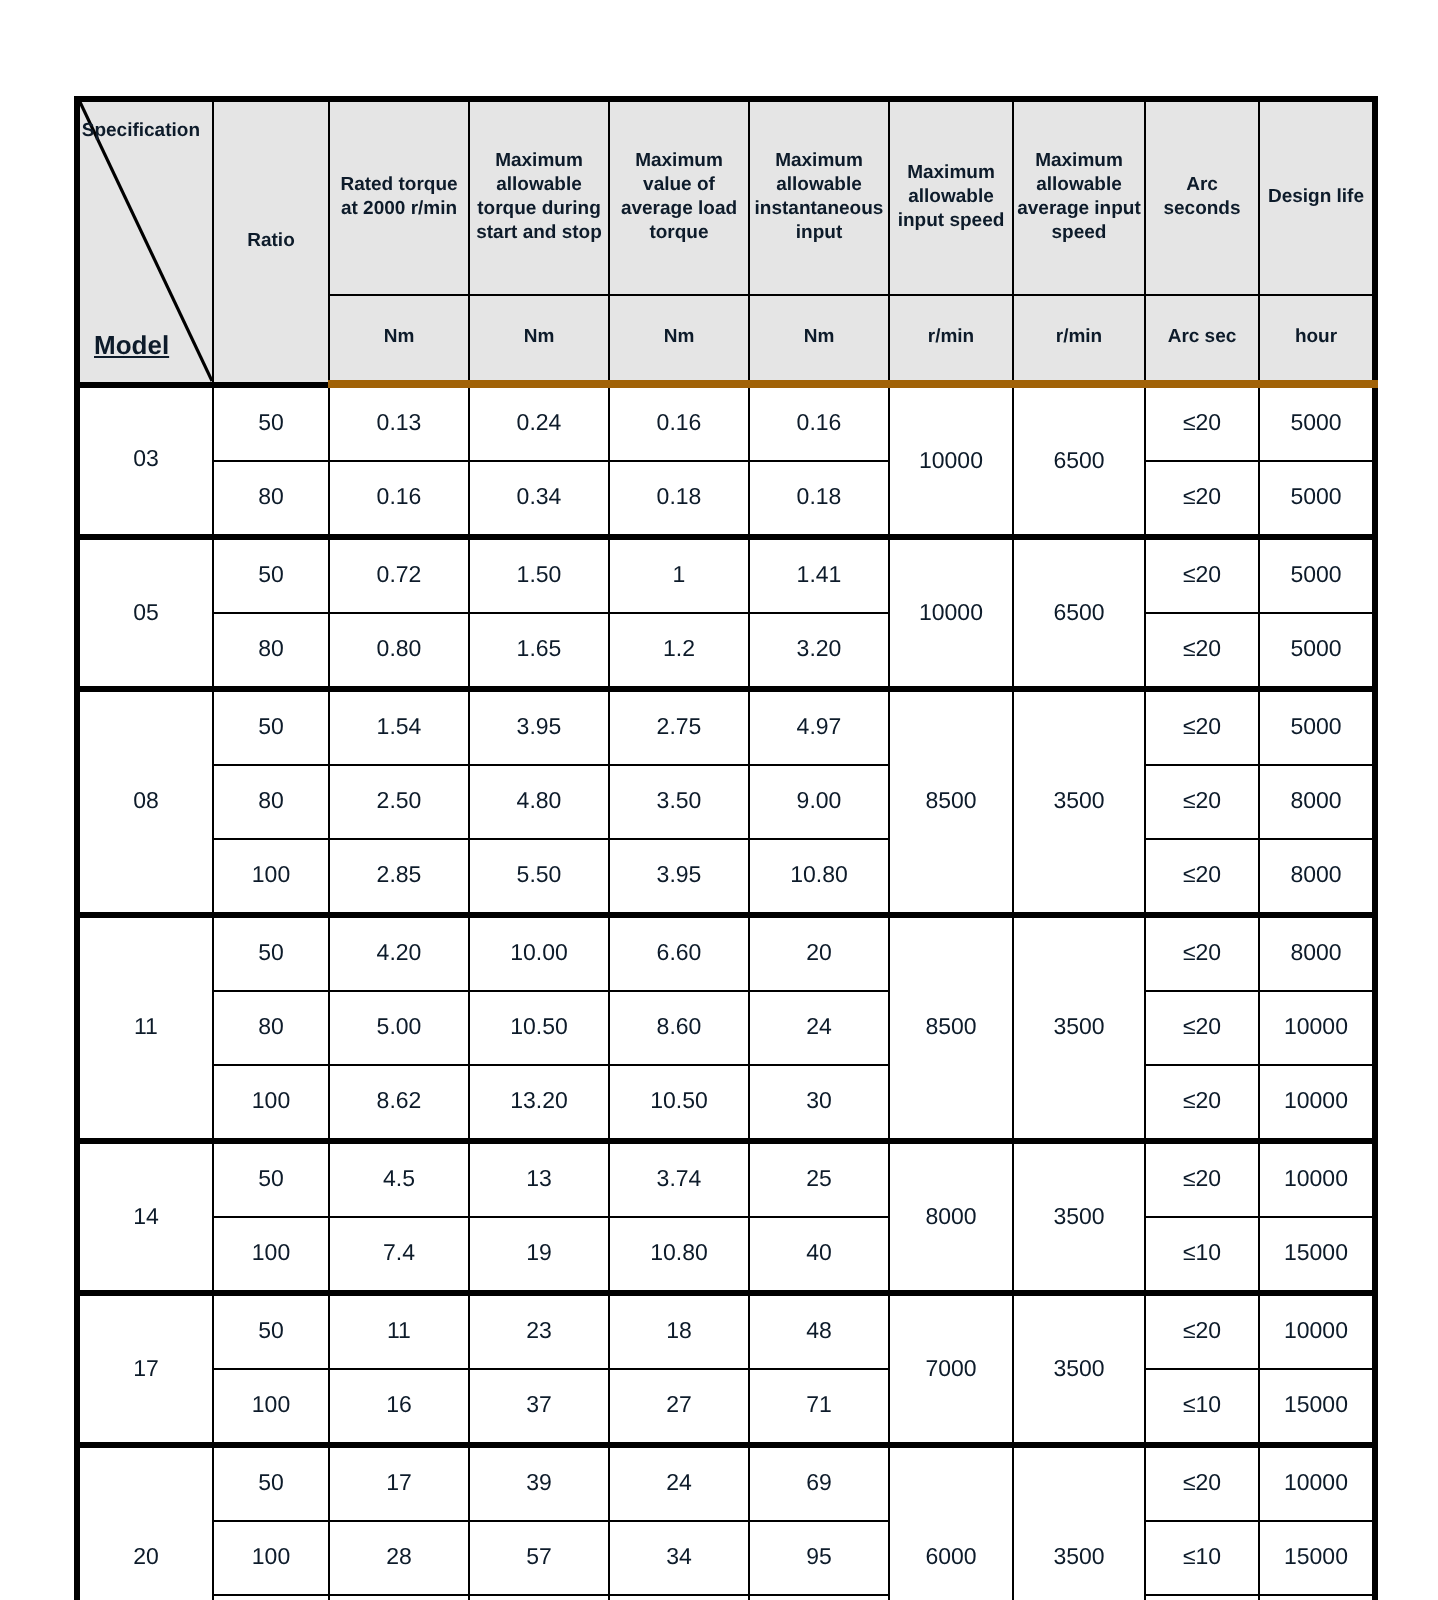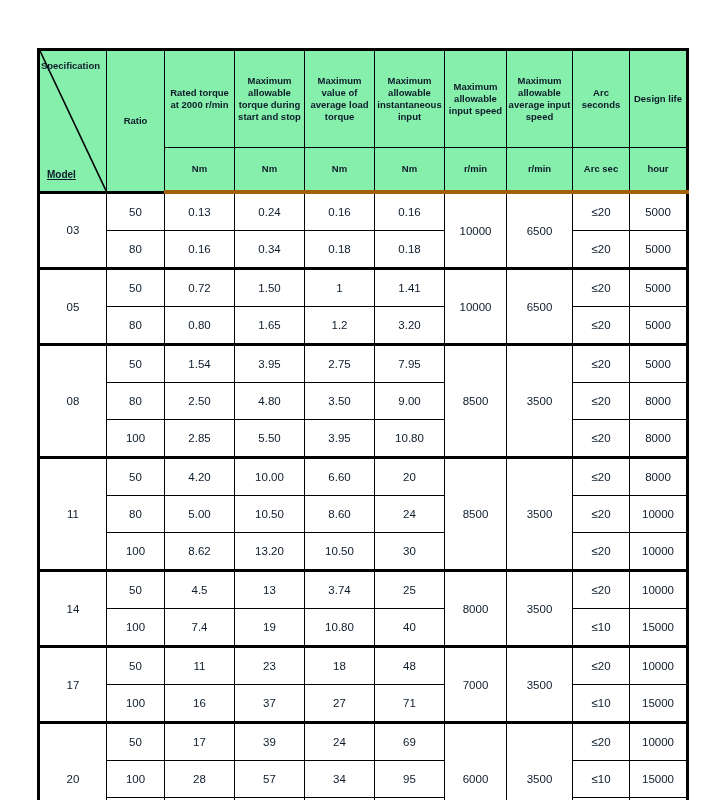--- a/index.html
+++ b/index.html
@@ -33,21 +33,21 @@
     border: 1.5px solid #000000;
     text-align: center;
     vertical-align: middle;
     font-size: 11.5px;
     color: #0d1b2a;
     padding: 0;
   }
 
   
   tr.hdr-main td, tr.hdr-unit td {
-    background: #86efac;
+    background: #e5e5e5;
     font-size: 9.5px;
     line-height: 1.25;
     font-weight: 600;
     padding: 2px 1px;
   }
   tr.hdr-main td { height: 92px; }
   tr.hdr-unit td { height: 38px; }
 
   td.corner {
     position: relative;
@@ -65,21 +65,21 @@
     position: absolute;
     top: 9px;
     right: 6px;
     font-size: 9.5px;
     font-weight: 600;
   }
   td.corner .model-lbl {
     position: absolute;
     bottom: 9px;
     left: 7px;
-    font-size: 10px;
+    font-size: 13px;
     font-weight: 600;
     text-decoration: underline;
   }
 
   
   tr.data td { height: 36px; background: #ffffff; }
   td.model-cell { font-size: 12px; }
   td.small-val { font-size: 10px; }
 
   
@@ -173,21 +173,21 @@
           <td>3.20</td>
           <td>≤20</td>
           <td>5000</td>
         </tr>
         <tr class="data group-start">
           <td class="model-cell" rowspan="3">08</td>
           <td>50</td>
           <td>1.54</td>
           <td>3.95</td>
           <td>2.75</td>
-          <td>7.95</td>
+          <td>4.97</td>
           <td rowspan="3">8500</td>
           <td rowspan="3">3500</td>
           <td>≤20</td>
           <td>5000</td>
         </tr>
         <tr class="data">
           <td>80</td>
           <td>2.50</td>
           <td>4.80</td>
           <td>3.50</td>

